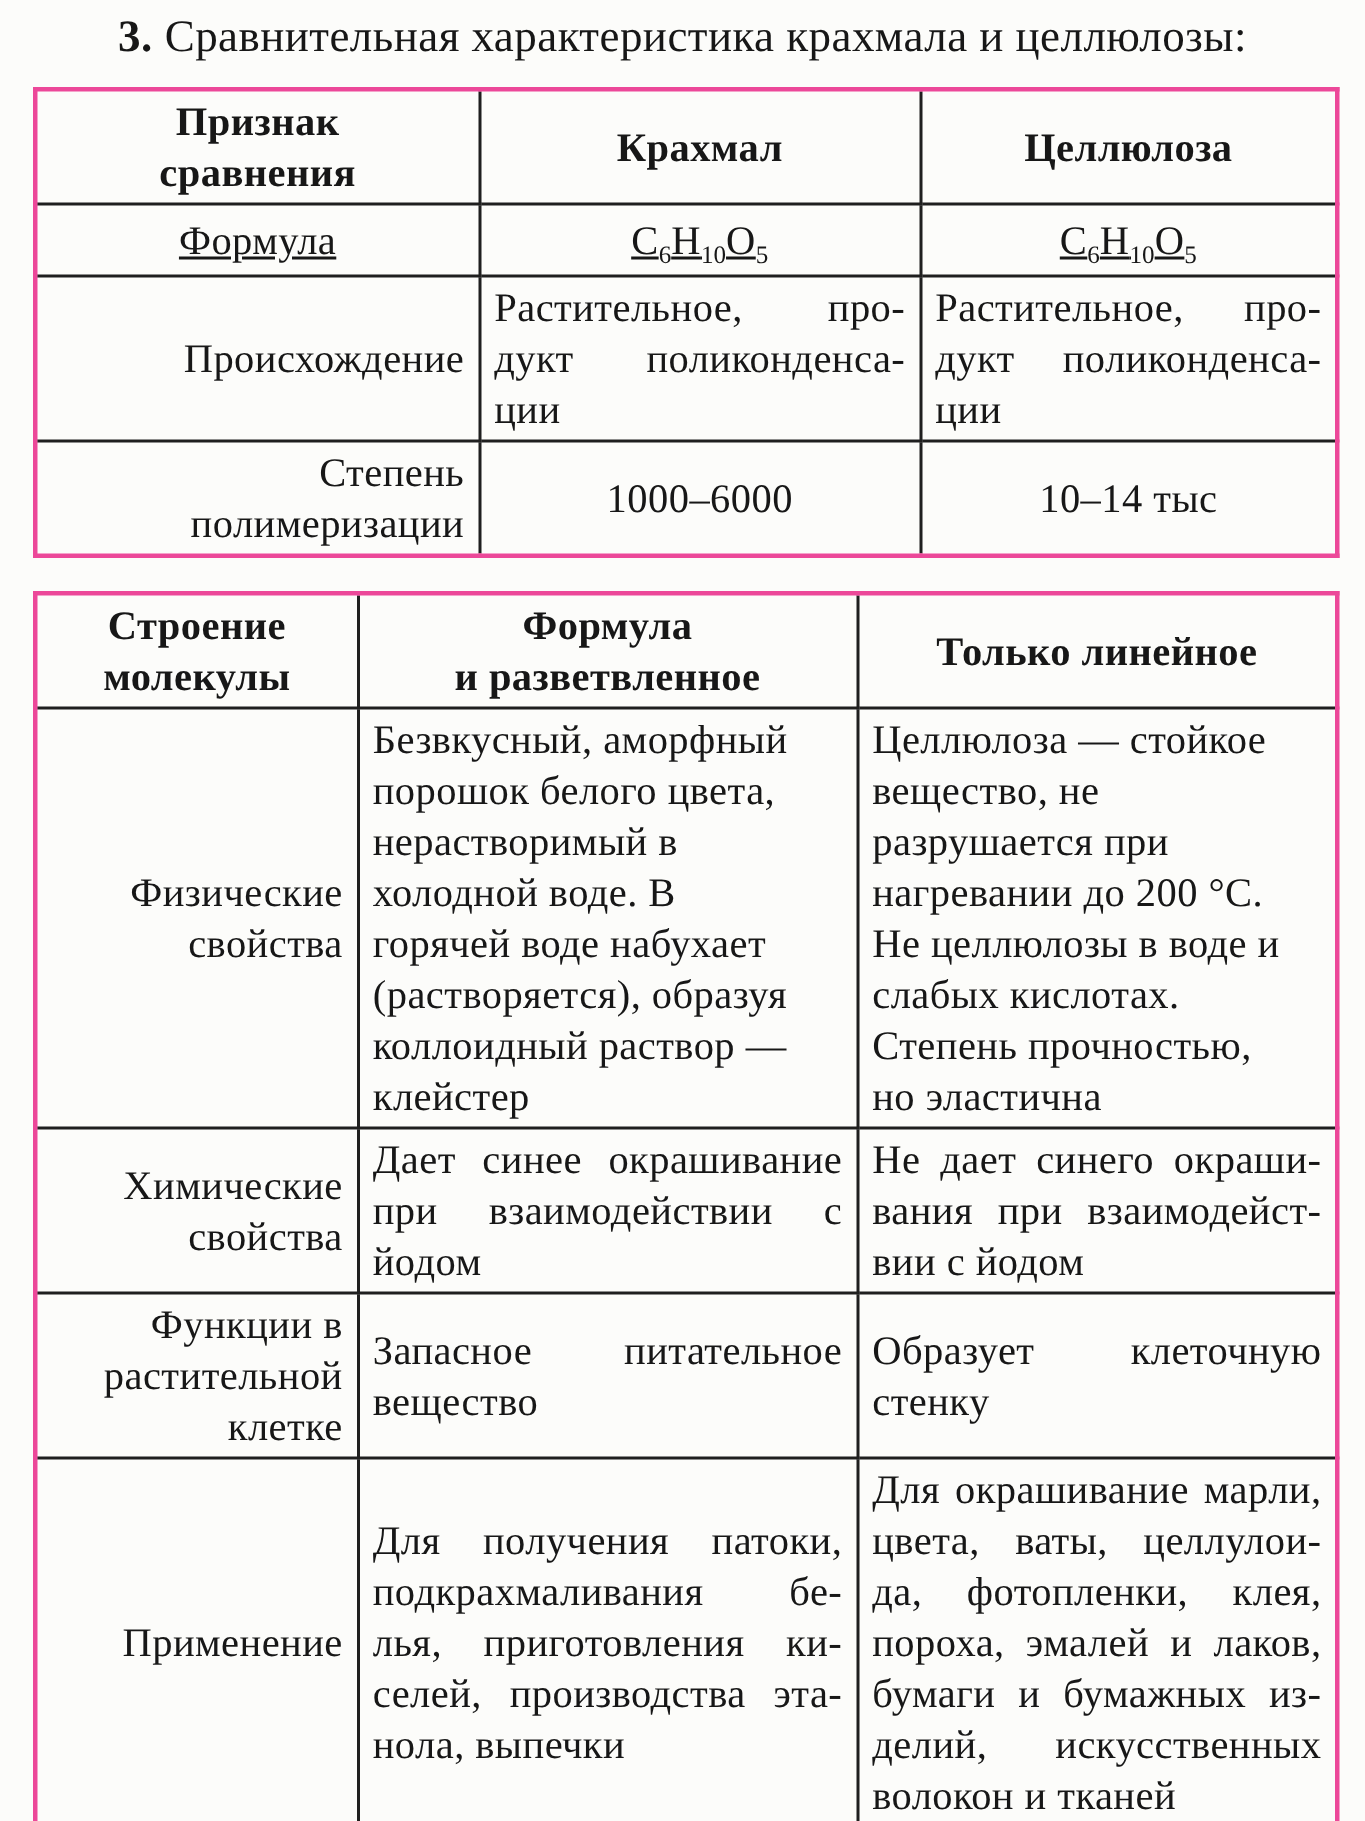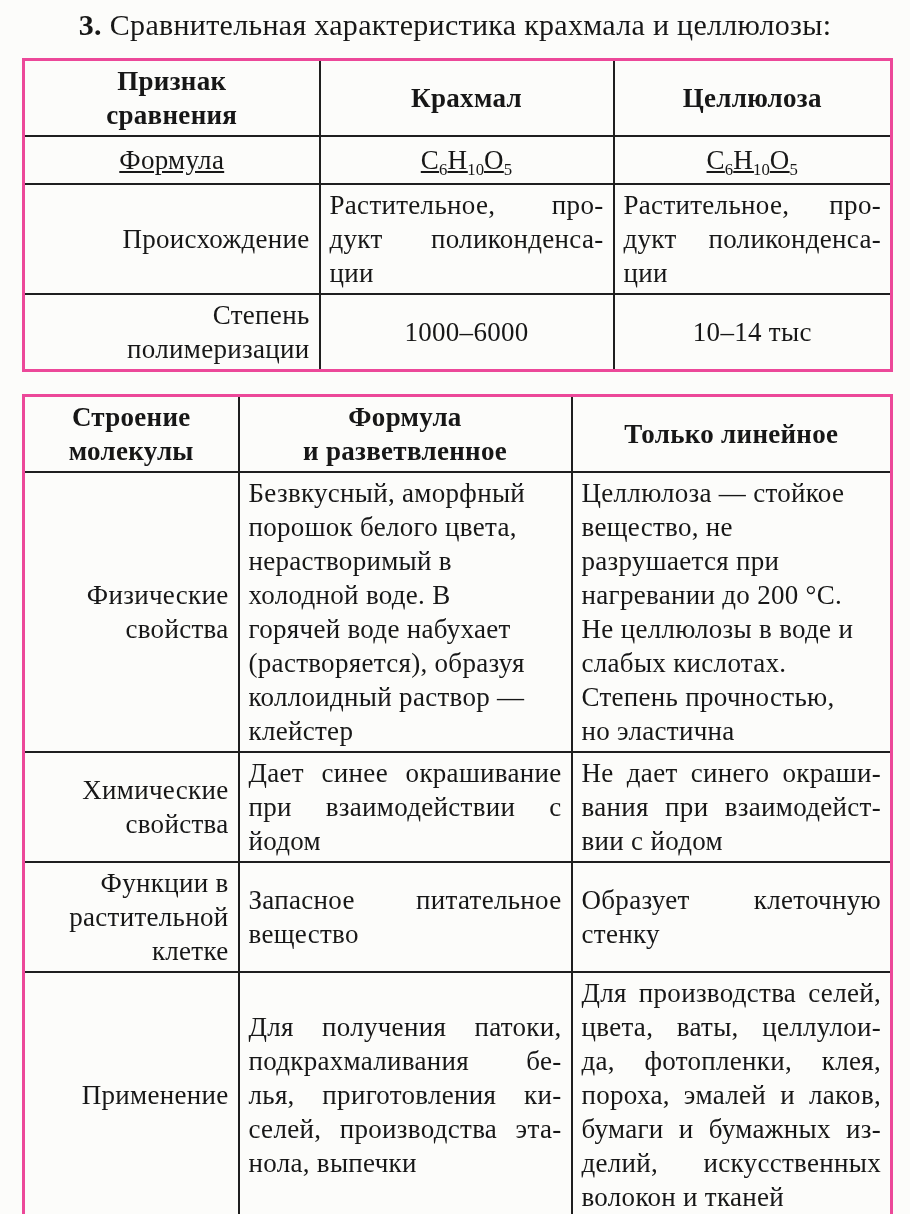--- a/index.html
+++ b/index.html
@@ -197,21 +197,21 @@
       <tr class="r4">
         <td class="lbl">Применение</td>
         <td class="jst">
             <div class="ln">Для получения патоки,</div>
             <div class="ln">подкрахмаливания бе-</div>
             <div class="ln">лья, приготовления ки-</div>
             <div class="ln">селей, производства эта-</div>
             <div class="ln">нола, выпечки</div>
           </td>
         <td class="jst">
-            <div class="ln">Для производства селей,</div>
+            <div class="ln">Для окрашивание марли,</div>
             <div class="ln">цвета, ваты, целлулои-</div>
             <div class="ln">да, фотопленки, клея,</div>
             <div class="ln">пороха, эмалей и лаков,</div>
             <div class="ln">бумаги и бумажных из-</div>
             <div class="ln">делий, искусственных</div>
             <div class="ln">волокон и тканей</div>
           </td>
       </tr>
     </tbody>
   </table>

